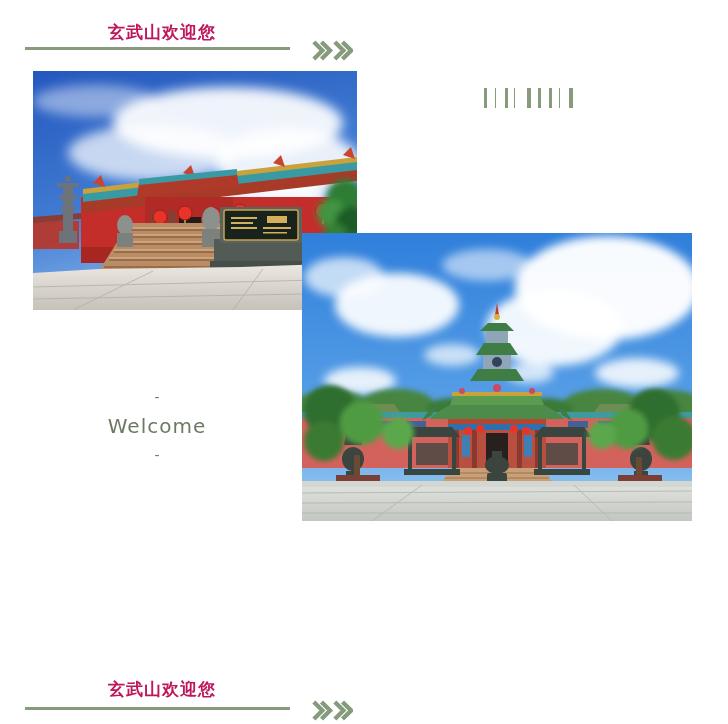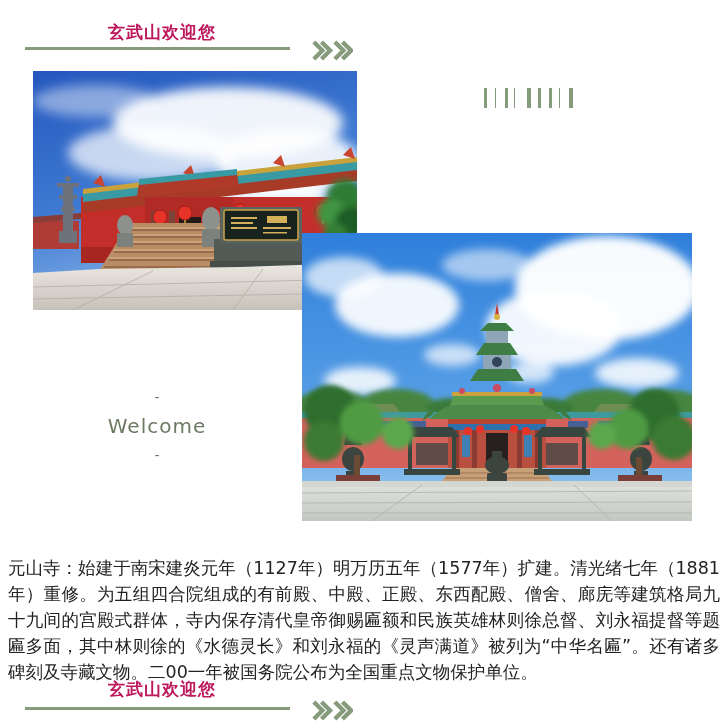--- a/index.html
+++ b/index.html
@@ -387,21 +387,20 @@
       </g>
     </svg>
   </div>
 
   <div class="welcome-wrap">
     <div class="welcome-dash d1">-</div>
     <div class="welcome-text">Welcome</div>
     <div class="welcome-dash d2">-</div>
   </div>
 
-  <p class="article">元山寺：始建于南宋建炎元年（1127年）明万历五年（1577年）扩建。清光绪七年（1881年）重修。为五组四合院组成的有前殿、中殿、正殿、东西配殿、僧舍、廊庑等建筑格局九十九间的宫殿式群体，寺内保存清代皇帝御赐匾额和民族英雄林则徐总督、刘永福提督等题匾多面，其中林则徐的《水德灵长》和刘永福的《灵声满道》被列为“中华名匾”。还有诸多碑刻及寺藏文物。二00一年被国务院公布为全国重点文物保护单位。</p>
 
   <div class="hdr-title bottom">玄武山欢迎您</div>
   <div class="hdr-rule bottom"></div>
   <svg class="chevrons bottom" viewBox="0 0 44 22">
     <g fill="none" stroke="#869a7c" stroke-width="4.5">
       <path d="M3 2 L12 11 L3 20"></path>
         <path d="M11 2 L20 11 L11 20"></path>
       <path d="M25 2 L34 11 L25 20"></path>
         <path d="M33 2 L42 11 L33 20"></path>
     </g>

